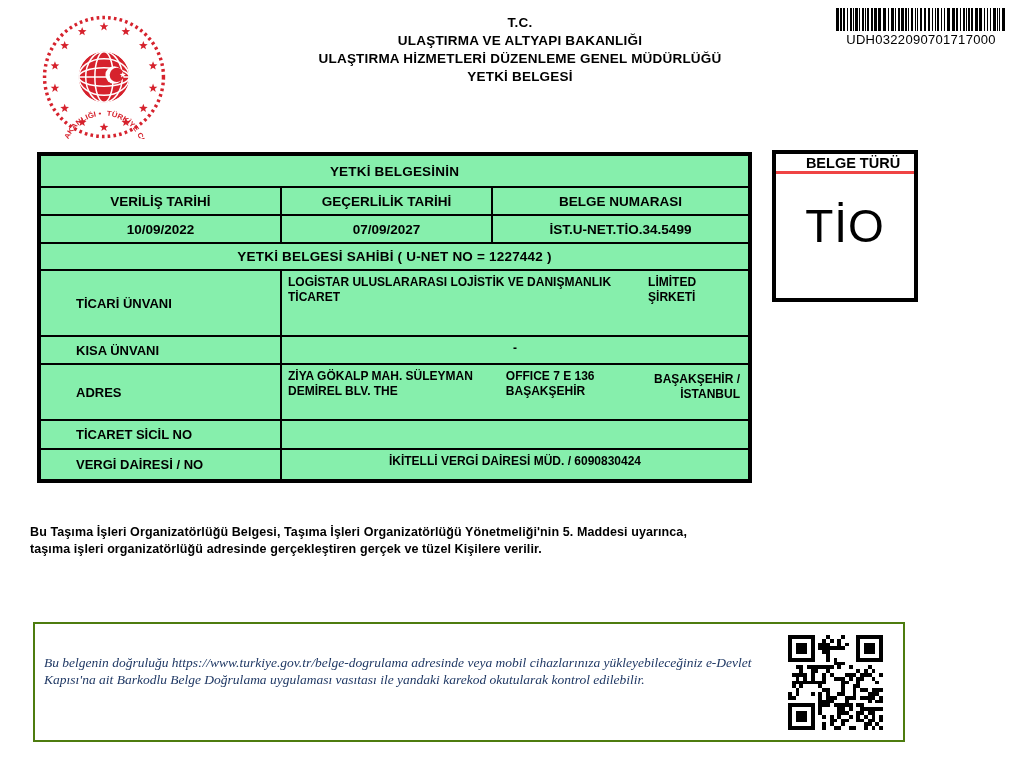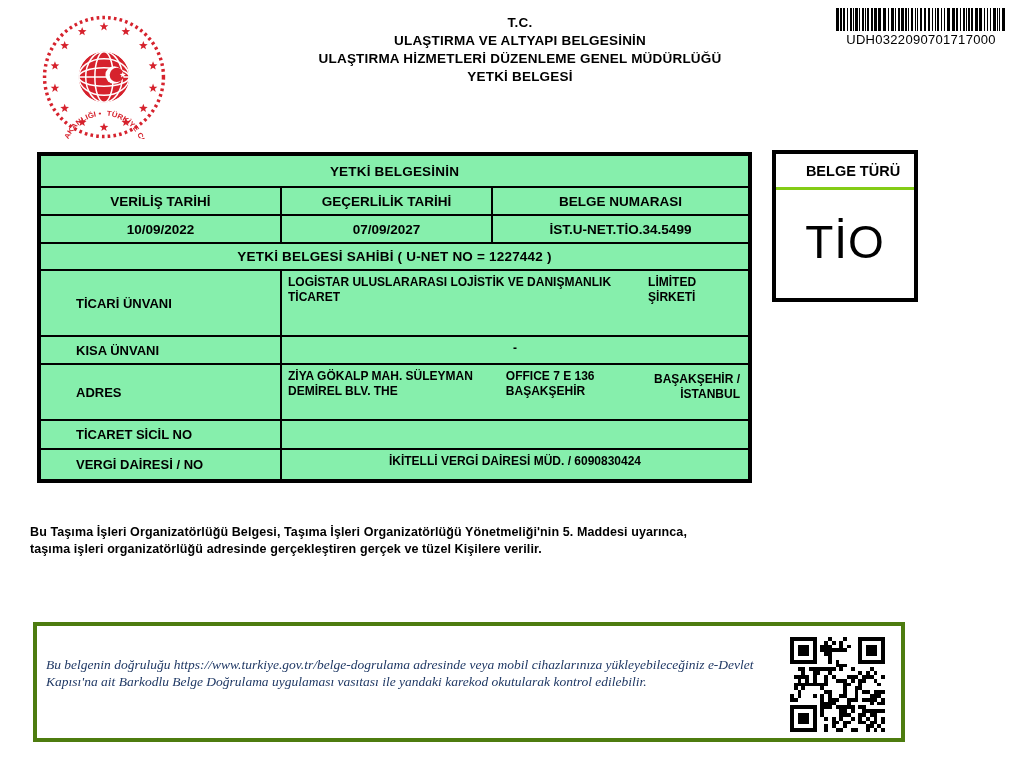--- a/index.html
+++ b/index.html
@@ -42,39 +42,39 @@
   }
   .value-cell.vcenter { justify-content:center; }
   .right-line { text-align:right; padding-right:2px; margin-top:3px; }
 
   
   .belge-box {
     position:absolute; left:772px; top:150px; width:146px; height:152px;
     border:4px solid #000; box-sizing:border-box; background:#fff;
   }
   .belge-header {
-    height:36px; border-bottom:3px solid #84cc16; box-sizing:border-box;
+    height:20px; border-bottom:3px solid #ef4444; box-sizing:border-box;
     display:flex; align-items:center; justify-content:center;
     font-weight:bold; font-size:14.5px;padding-left:16px;
   }
   .belge-value {
     height:104px; display:flex; align-items:center; justify-content:center;
     font-size:46px; font-weight:normal; letter-spacing:1px;
   }
 
   
   .note {
     position:absolute; left:30px; top:524px; width:740px;
     font-weight:bold; font-size:12.5px; line-height:17px; letter-spacing:0.1px;
   }
 
   
   .verify-box {
     position:absolute; left:33px; top:622px; width:872px; height:120px;
-    border:4px solid #4d7c0f; box-sizing:border-box; background:#fff;
+    border:2px solid #4d7c0f; box-sizing:border-box; background:#fff;
   }
   .verify-text {
     position:absolute; left:9px; top:31px; width:748px;
     font-family:"Liberation Serif", serif; font-style:italic;
     font-size:13.5px; line-height:16.5px;
   }
   .qr-wrap { position:absolute; left:753px; top:11px; width:95px; height:95px; }
 </style>
 </head>
 <body>
@@ -122,21 +122,21 @@
           <circle cx="71" cy="59" r="8.6" fill="#ffffff"></circle>
           <circle cx="73.6" cy="59" r="7" fill="#d6222d"></circle>
           <path id="seal-small-star" fill="#ffffff" d="M79.50,55.80 L80.29,57.91 L82.54,58.01 L80.78,59.42 L81.38,61.59 L79.50,60.34 L77.62,61.59 L78.22,59.42 L76.46,58.01 L78.71,57.91 Z"></path>
         </g>
       </g>
     </svg>
   </div>
 
   <div class="header-titles">
     <div>T.C.</div>
-    <div>ULAŞTIRMA VE ALTYAPI BELGESİNİN</div>
+    <div>ULAŞTIRMA VE ALTYAPI BAKANLIĞI</div>
     <div>ULAŞTIRMA HİZMETLERİ DÜZENLEME GENEL MÜDÜRLÜĞÜ</div>
     <div>YETKİ BELGESİ</div>
   </div>
 
   <div class="barcode-block">
     <svg class="barcode-svg" id="barcode-graphic" viewBox="0 0 170 23" xmlns="http://www.w3.org/2000/svg" preserveAspectRatio="none">
         <rect x="0" y="0" width="3" height="23" fill="#000"></rect>
         <rect x="4" y="0" width="2" height="23" fill="#000"></rect>
         <rect x="7" y="0" width="2" height="23" fill="#000"></rect>
         <rect x="11" y="0" width="1" height="23" fill="#000"></rect>

